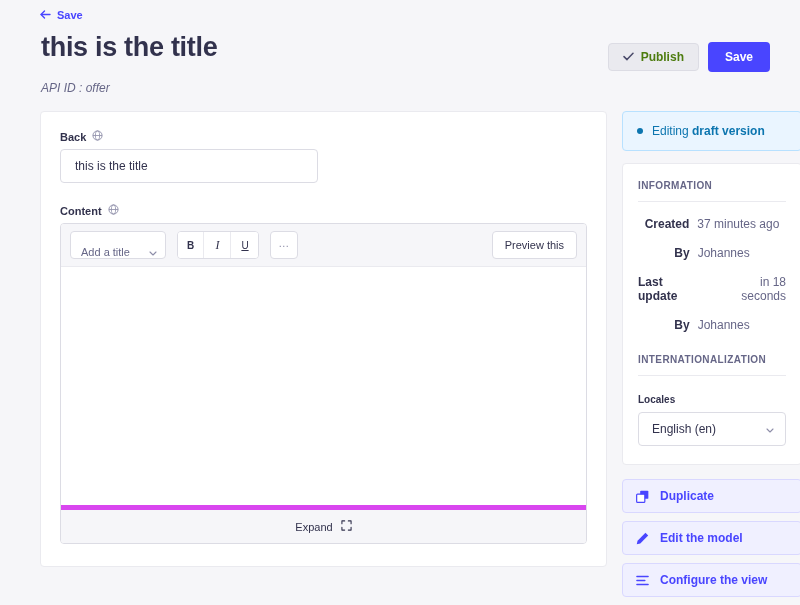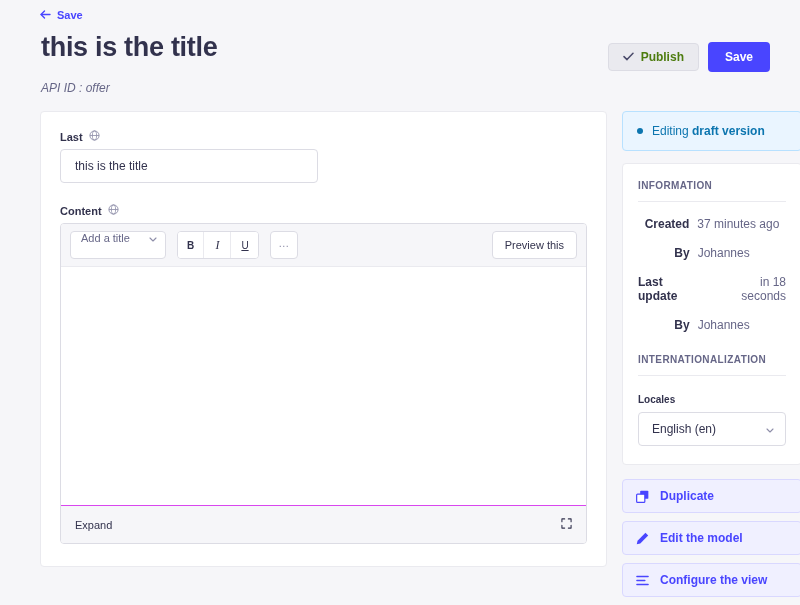--- a/index.html
+++ b/index.html
@@ -139,21 +139,21 @@
   .wysiwyg-toolbar {
     display: flex;
     align-items: center;
     background: #f6f6f9;
     border-bottom: 1px solid #eaeaef;
     padding: 7px 9px;
     gap: 11px;
   }
   .tb-select {
     display: flex;
-    align-items: flex-start;
+    align-items: flex-end;
     justify-content: space-between;
     width: 96px;
     height: 28px;
     background: #ffffff;
     border: 1px solid #dcdce4;
     border-radius: 4px;
     padding: 0 8px 0 10px;
     font-size: 11px;
     color: #666687;
     cursor: pointer;
@@ -216,25 +216,25 @@
 
   .wysiwyg-body {
     height: 238px;
     background: #ffffff;
     cursor: text;
   }
 
   .wysiwyg-footer {
     display: flex;
     align-items: center;
-    justify-content: space-between;
+    justify-content: center;
     gap: 8px;
     height: 38px;
     background: #f6f6f9;
-    border-top: 1px solid #d946ef;
+    border-top: 5px solid #d946ef;
     padding: 0 14px;
     font-size: 11px;
     color: #32324d;
     cursor: pointer;
   }
   .expand-icon { display: block; }
 
   
   .draft-box {
     display: flex;
@@ -369,21 +369,21 @@
   </div>
 </div>
 
 <div class="content-area">
 
   <div class="main-col">
     <div class="form-card">
 
       <div class="field">
         <div class="field-label">
-          <span>Last</span>
+          <span>Back</span>
           <span class="globe-icon">
             <svg width="11" height="11" viewBox="0 0 12 12" fill="none">
               <circle cx="6" cy="6" r="5" stroke="#8e8ea9" stroke-width="1"></circle>
               <ellipse cx="6" cy="6" rx="2.3" ry="5" stroke="#8e8ea9" stroke-width="0.9"></ellipse>
               <path d="M1 6H11" stroke="#8e8ea9" stroke-width="0.9"></path>
             </svg>
           </span>
         </div>
         <input class="text-input" type="text" value="this is the title" style="">
       </div>

